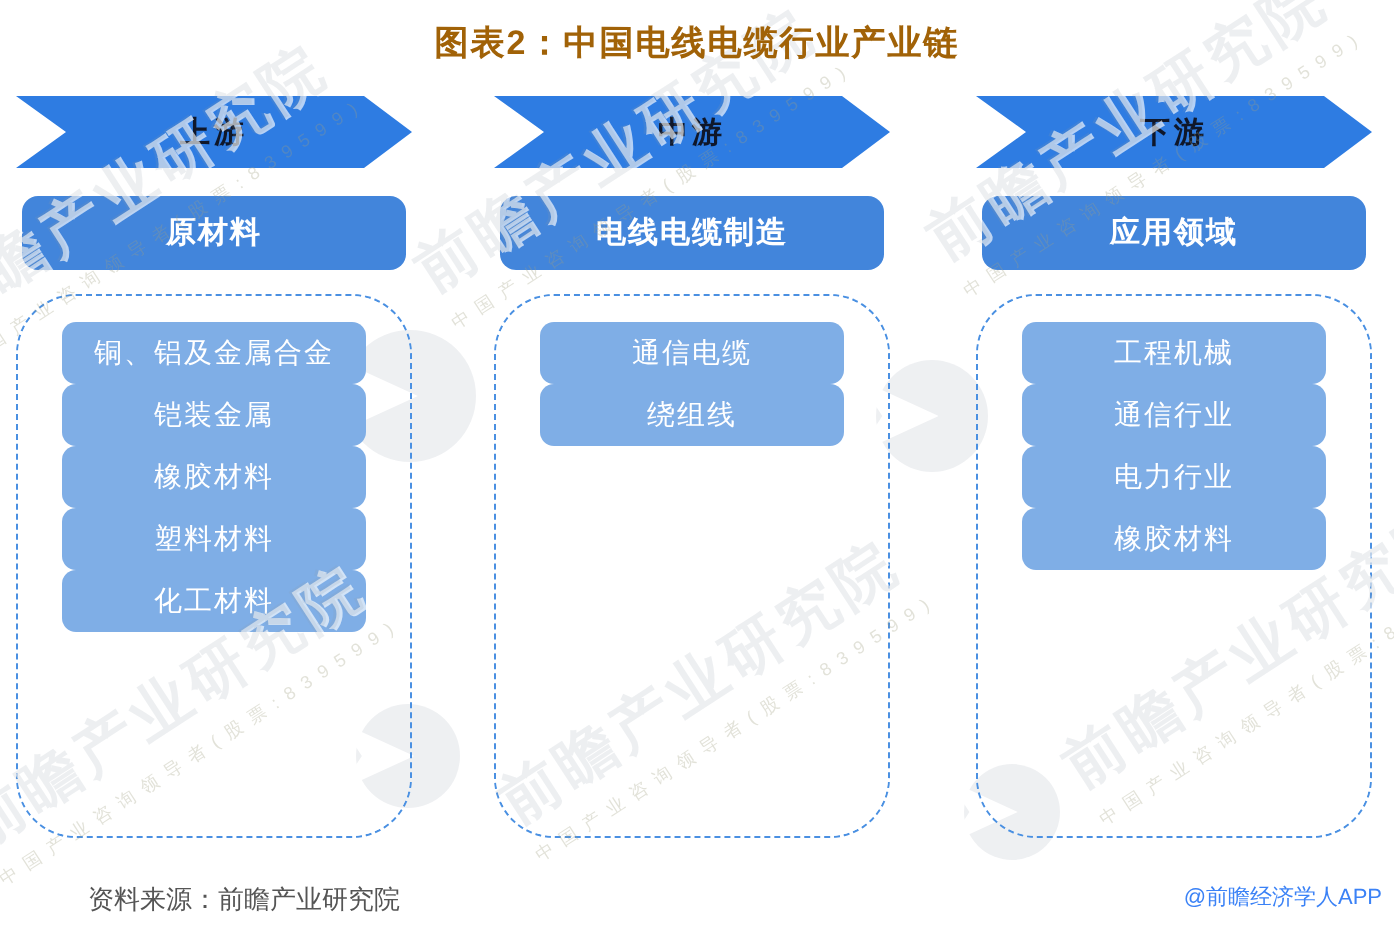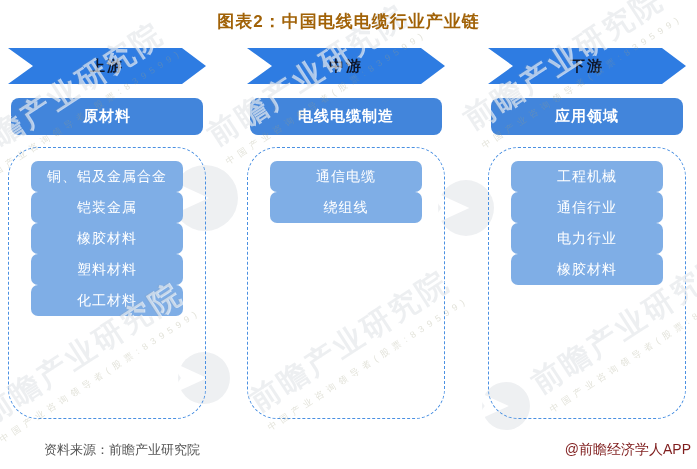--- a/index.html
+++ b/index.html
@@ -34,21 +34,21 @@
     display:flex;flex-direction:column;align-items:center;
     padding:13px 0 16px 0;
   }
   .item-box{
     width:152px;height:31px;background:#7FAEE6;border-radius:7px;
     display:flex;align-items:center;justify-content:center;
     color:#ffffff;font-size:14px;letter-spacing:1px;flex:0 0 auto;
   }
   
   .source-note{position:absolute;left:8px;top:441px;font-size:13px;color:#555555;z-index:3;margin-left:36px;}
-  .credit-note{position:absolute;right:6px;top:441px;font-size:14px;color:#7f1d1d;z-index:3;}
+  .credit-note{position:absolute;right:6px;top:441px;font-size:11px;color:#3b82f6;z-index:3;}
   
   .wm-layer{position:absolute;inset:0;z-index:0;pointer-events:none;}
   .wm-layer-top{position:absolute;inset:0;z-index:2;pointer-events:none;}
   .wm-text-group{position:absolute;transform:rotate(-33deg);text-align:left;white-space:nowrap;}
   .wm-main{
     font-size:30px;font-weight:bold;letter-spacing:3px;
     color:rgba(145,155,170,0.16);
     text-shadow:1px 1px 0 rgba(255,255,255,0.65);
   }
   .wm-sub{

